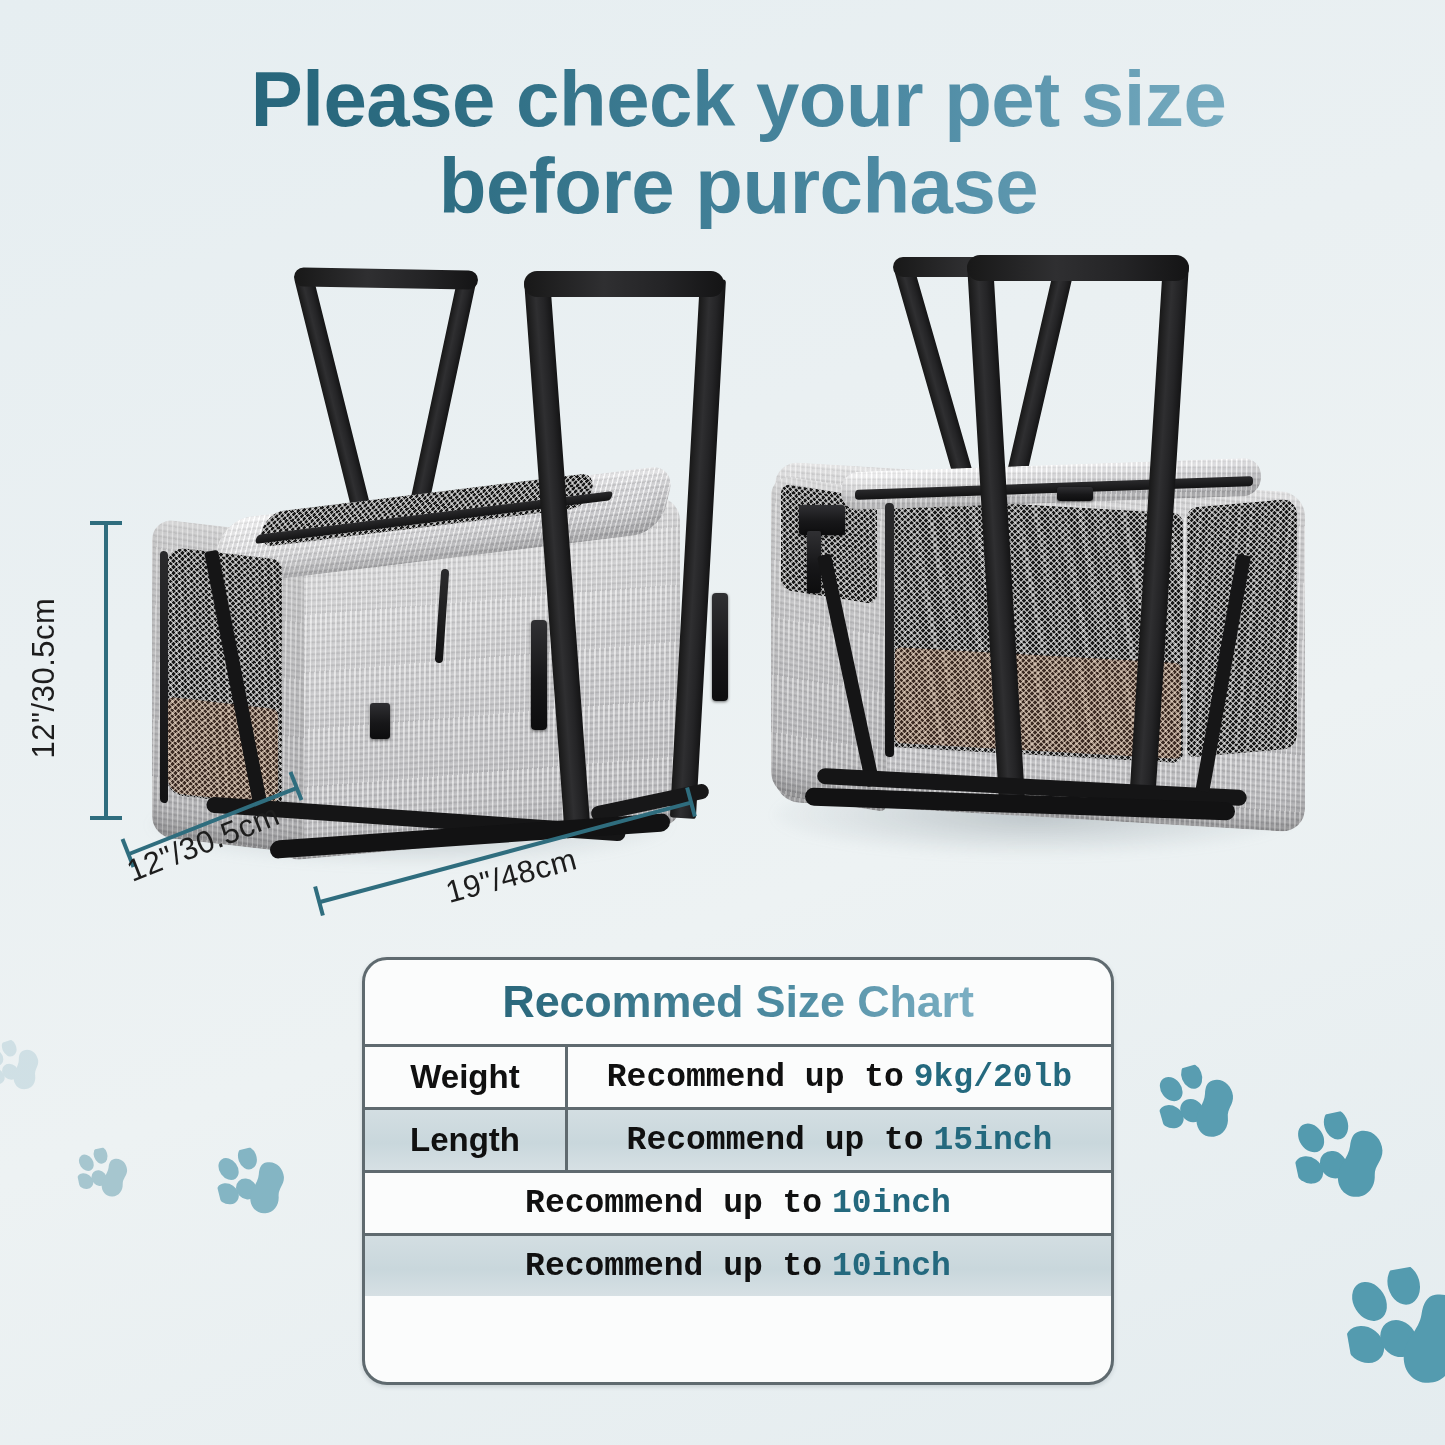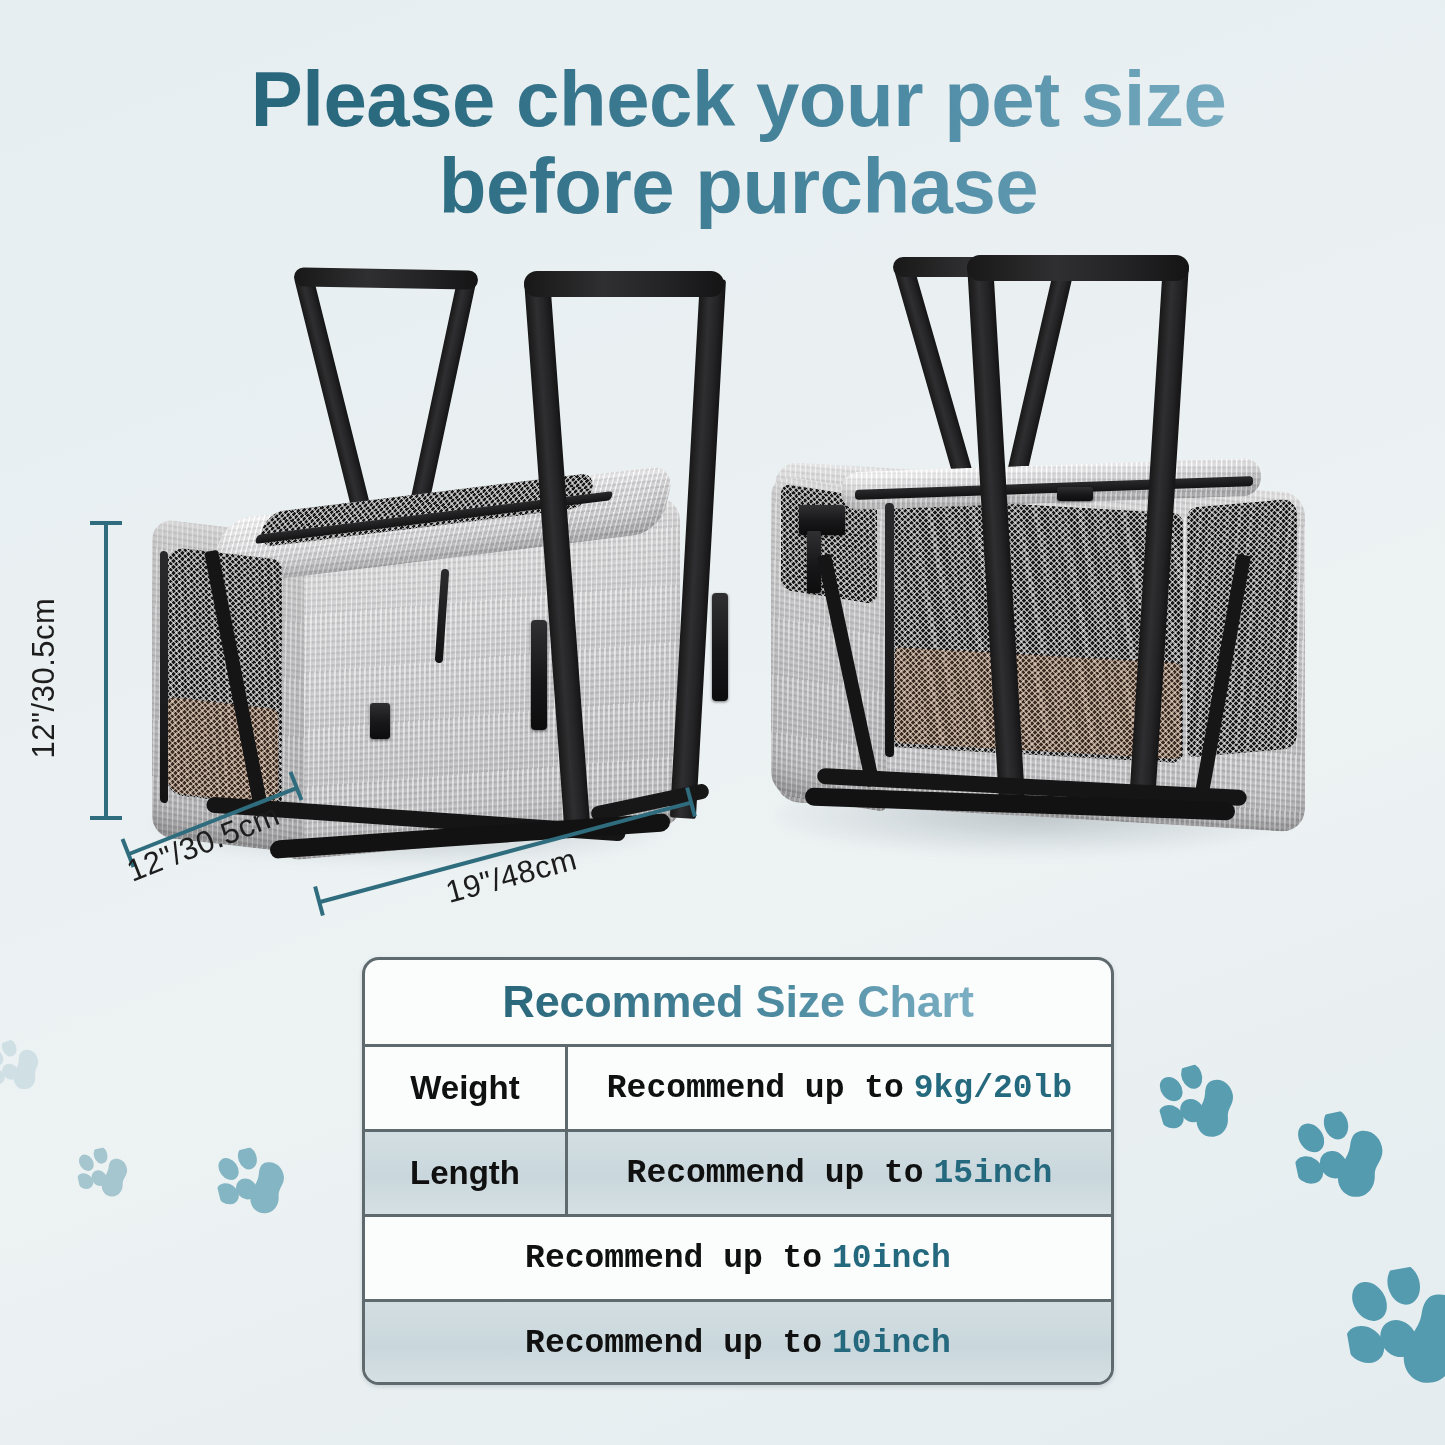--- a/index.html
+++ b/index.html
@@ -110,42 +110,42 @@
   }
 
   
   .size-chart {
     position: absolute;
     left: 362px;
     top: 957px;
     width: 752px;
     height: 428px;
     border: 3px solid #5f6a6f;
-    border-radius: 17px;
+    border-radius: 25px;
     background: #fbfcfc;
     box-shadow: 0 2px 4px rgba(60,80,90,.18);
     overflow: hidden;
     box-sizing: border-box;
   }
   .chart-title {
     height: 84px;
     line-height: 84px;
     text-align: center;
     font-size: 45px;
     font-weight: bold;
     letter-spacing: -0.2px;
     background-image: linear-gradient(92deg, #205b6f 0%, #2d6a7e 22%, #4f8da3 58%, #7db0c4 82%, #8dbbcd 100%);
     -webkit-background-clip: text;
     background-clip: text;
     color: transparent;
     -webkit-text-fill-color: transparent;
   }
   .chart-row {
     display: flex;
-    height: 85px;
+    height: 63px;
     border-top: 3px solid #5f6a6f;
     box-sizing: border-box;
   }
   .chart-row.alt { background: linear-gradient(180deg,#d3dee2 0%, #c9d7dc 55%, #d6e0e4 100%); justify-content: center; }
   .chart-row.plain { background: #fbfcfc; }
   .chart-cell-key {
     width: 203px;
     border-right: 3px solid #5f6a6f;
     display: flex;
     align-items: center;

